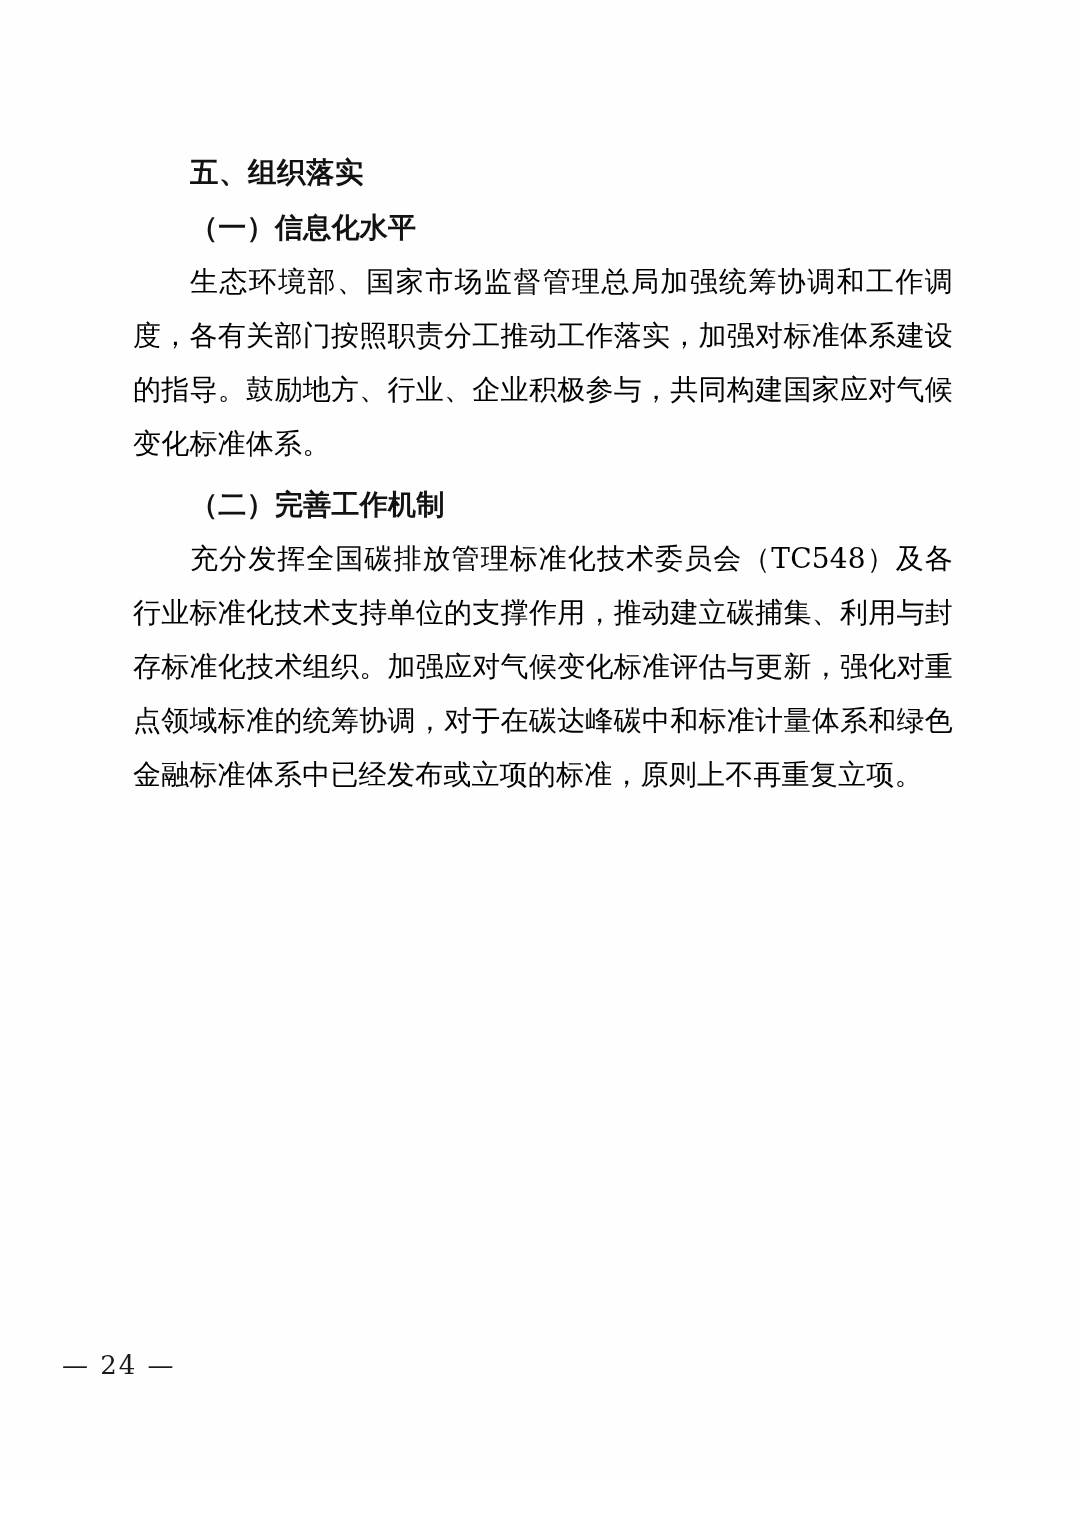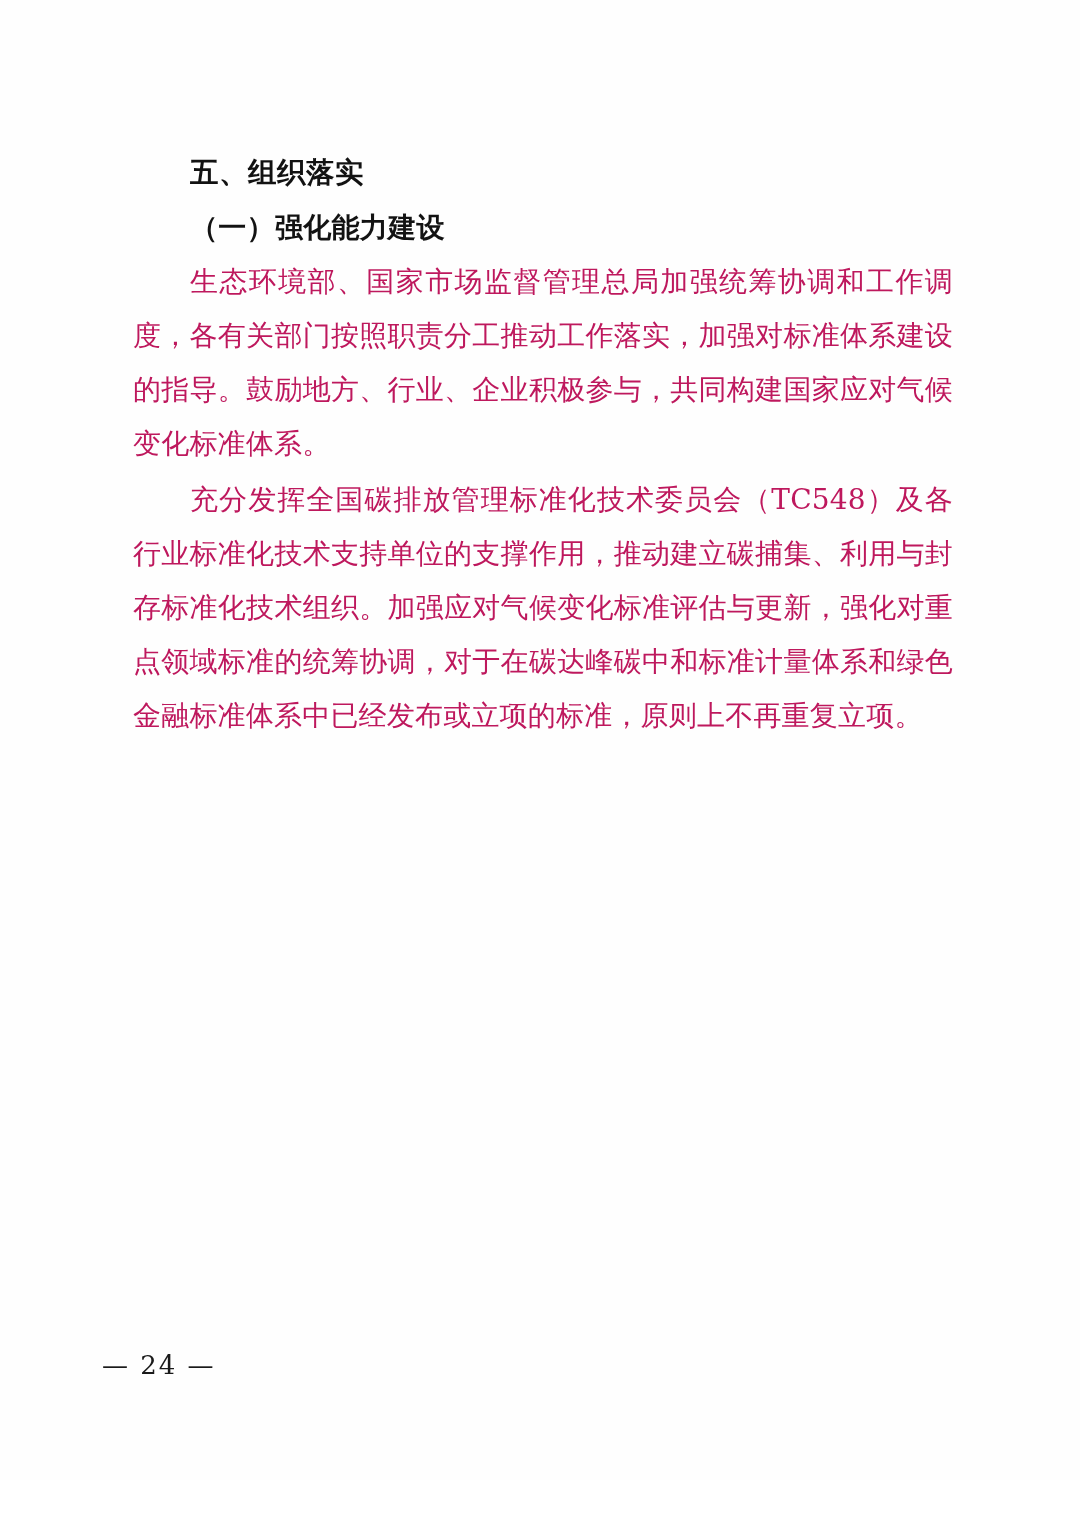--- a/index.html
+++ b/index.html
@@ -48,50 +48,51 @@
     color: #121212;
   }
   .para {
     font-size: 28px;
     line-height: 1.93;
     letter-spacing: 0.2px;
     text-align: justify;
     text-justify: inter-ideograph;
     margin: 0 0 2px 0;
     text-indent: 57px;
-    color: #be185d;
+    color: #000000;
   }
   .footer {
     position: absolute;
     left: 0;
     top: 1350px;
     width: 1080px;
     text-align: left;
-    padding-left: 102px;
+    padding-left: 62px;
     box-sizing: border-box;
   }
   .page-number {
     font-size: 26px;
     letter-spacing: 2px;
     color: #1a1a1a;
     font-family: "DejaVu Serif", "Liberation Serif", serif;
   }
 </style>
 </head>
 <body>
 
 <div class="page">
 
   <div class="content">
 
     <h1 class="section-title">五、组织落实</h1>
 
-    <h2 class="sub-title">（一）强化能力建设</h2>
+    <h2 class="sub-title">（一）信息化水平</h2>
     <p class="para">生态环境部、国家市场监督管理总局加强统筹协调和工作调度，各有关部门按照职责分工推动工作落实，加强对标准体系建设的指导。鼓励地方、行业、企业积极参与，共同构建国家应对气候变化标准体系。</p>
 
+    <h2 class="sub-title">（二）完善工作机制</h2>
     <p class="para">充分发挥全国碳排放管理标准化技术委员会（TC548）及各行业标准化技术支持单位的支撑作用，推动建立碳捕集、利用与封存标准化技术组织。加强应对气候变化标准评估与更新，强化对重点领域标准的统筹协调，对于在碳达峰碳中和标准计量体系和绿色金融标准体系中已经发布或立项的标准，原则上不再重复立项。</p>
 
 
 
   </div>
 
   <div class="footer">
     <span class="page-number">— 24 —</span>
   </div>
 

